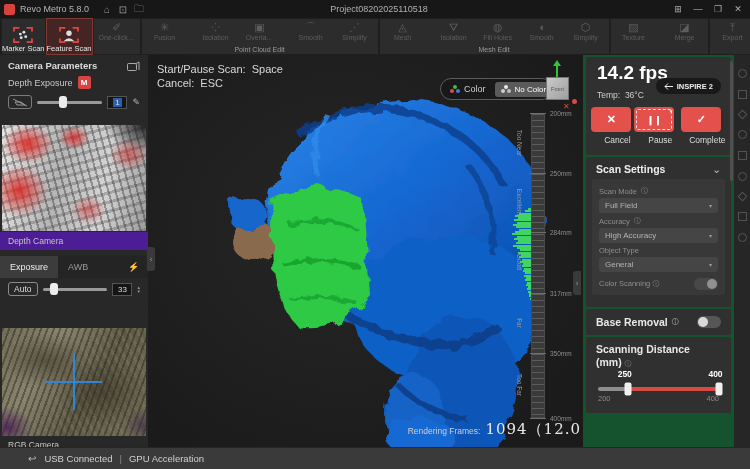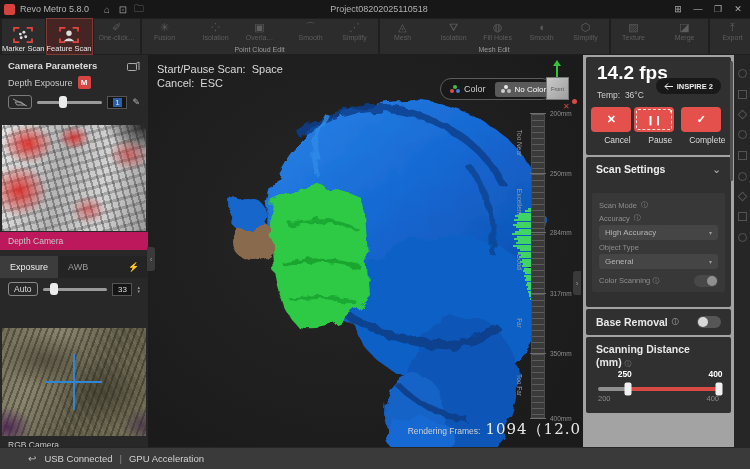--- a/index.html
+++ b/index.html
@@ -62,21 +62,21 @@
     background:
       radial-gradient(ellipse 34px 30px at 4% 92%, rgba(70,30,80,.85), transparent 70%),
       radial-gradient(ellipse 30px 26px at 98% 90%, rgba(60,40,70,.7), transparent 70%),
       radial-gradient(ellipse 60px 40px at 30% 30%, rgba(55,50,36,.6), transparent 70%),
       radial-gradient(ellipse 70px 50px at 70% 60%, rgba(48,44,32,.5), transparent 70%),
       repeating-linear-gradient(110deg, rgba(30,28,18,.4) 0 2px, transparent 2px 6px),
       repeating-linear-gradient(60deg, rgba(130,124,96,.35) 0 3px, transparent 3px 8px),
       linear-gradient(120deg,#6e6a56,#8a8570 30%,#5c5846 60%,#767258);}
   .crossV{position:absolute;left:50%;top:50%;width:2px;height:56px;background:#2f86d6;transform:translate(-50%,-50%);}
   .crossH{position:absolute;left:50%;top:50%;width:56px;height:2px;background:#2f86d6;transform:translate(-50%,-50%);}
-  .lp-label{position:absolute;left:0;width:148px;height:18px;background:#be185d;font-size:8.5px;color:#c6c6c6;display:flex;align-items:center;padding-left:8px;}
+  .lp-label{position:absolute;left:0;width:148px;height:18px;background:#4c1d95;font-size:8.5px;color:#c6c6c6;display:flex;align-items:center;padding-left:8px;}
   .tabsrow{position:absolute;left:0;top:201px;width:148px;height:22px;background:#242424;display:flex;align-items:stretch;font-size:9px;}
   .tab{padding:0 10px;display:flex;align-items:center;color:#9a9a9a;}
   .tab.active{background:#3c3c3c;color:#ececec;}
   .flashico{margin-left:auto;padding-right:8px;display:flex;align-items:center;color:#cfcfcf;font-size:9px;}
   .autorow{position:absolute;left:0;top:227px;width:148px;display:flex;align-items:center;gap:5px;padding:0 8px;}
   .autobtn{border:1px solid #8a8a8a;border-radius:3px;color:#ddd;font-size:8.5px;padding:1px 5px;background:transparent;}
   .collapseL{position:absolute;right:-7px;top:192px;width:8px;height:24px;background:#3a3a3a;border-radius:0 3px 3px 0;color:#999;font-size:8px;display:flex;align-items:center;justify-content:center;z-index:5;}
 
   
   .viewport{position:absolute;left:148px;top:0;width:435px;height:392px;background:radial-gradient(ellipse at 45% 45%, #262626, #1b1b1b 85%);overflow:hidden;}
@@ -101,35 +101,35 @@
   .dticklabel{position:absolute;left:402px;transform:translateY(-50%);font-size:6.5px;color:#8c8c8c;white-space:nowrap;}
   .dzone{position:absolute;left:368px;transform:translateY(-50%);writing-mode:vertical-rl;font-size:6.5px;color:#9a9a9a;white-space:nowrap;}
   .histo{position:absolute;right:52px;top:153px;width:22px;height:92px;display:flex;flex-direction:column;align-items:flex-end;justify-content:space-between;}
   .histo i{display:block;height:2px;background:#3fd463;}
   .collapseR{position:absolute;left:425px;top:216px;width:8px;height:24px;background:#3a3a3a;border-radius:3px 0 0 3px;color:#999;font-size:8px;display:flex;align-items:center;justify-content:center;}
   .framesrow{position:absolute;right:2px;bottom:8px;display:flex;align-items:baseline;gap:5px;white-space:nowrap;}
   .frameslabel{font-size:8.5px;color:#cfcfcf;}
   .framesval{font-family:"DejaVu Serif",serif;font-size:15px;color:#e8e8e8;letter-spacing:1px;}
 
   
-  .rightpanel{position:absolute;left:583px;top:0;width:151px;height:392px;background:#a3a3a3;}
+  .rightpanel{position:absolute;left:583px;top:0;width:151px;height:392px;background:#14532d;}
   .rp-card{background:#303030;margin:2px 3px;border-radius:2px;position:relative;}
   .fpscard{height:98px;}
   .fps{position:absolute;left:11px;top:5px;font-size:19px;font-weight:bold;color:#fff;}
   .temp{position:absolute;left:11px;top:33px;font-size:8.5px;color:#cfcfcf;}
   .inspire{position:absolute;right:10px;top:21px;background:#191919;border-radius:9px;height:16px;display:flex;align-items:center;gap:4px;padding:0 8px;color:#eee;font-size:7.5px;font-weight:bold;}
   .actions{position:absolute;left:0;top:50px;width:100%;display:flex;justify-content:space-around;padding:0 4px;}
   .action{display:flex;flex-direction:column;align-items:center;gap:3px;}
   .abtn{width:40px;height:25px;background:#e4504b;border-radius:4px;color:#fff;display:flex;align-items:center;justify-content:center;font-size:11px;font-weight:bold;}
   .abtn.dashed{outline:1px dashed rgba(255,255,255,.8);outline-offset:-3px;position:relative;}
   .abtn .cornercaret{position:absolute;right:2px;top:1px;font-size:5px;color:#ffd;}
   .albl{font-size:8.5px;color:#ddd;margin-left:12px;}
   .sscard{height:150px;}
   .sshead{display:flex;align-items:center;justify-content:space-between;padding:6px 10px 2px;font-size:10.5px;font-weight:bold;color:#ececec;}
-  .ssinner{background:#383838;margin:16px 6px;border-radius:2px;padding:4px 7px 5px;}
+  .ssinner{background:#383838;margin:2px 6px;border-radius:2px;padding:4px 7px 5px;}
   .flabel{font-size:7.5px;color:#8e8e8e;display:flex;gap:4px;align-items:center;margin:3px 0 2px;}
   .sel{height:15px;background:#454545;border-radius:3px;display:flex;align-items:center;justify-content:space-between;padding:0 6px;font-size:8px;color:#b4b4b4;}
   .sel .caret{font-size:6px;color:#999;}
   .togglerow{display:flex;align-items:center;justify-content:space-between;margin-top:6px;font-size:7.5px;color:#8e8e8e;}
   .toggle{width:24px;height:12px;border-radius:7px;background:#565656;position:relative;}
   .toggle .knob{position:absolute;top:1px;left:1px;width:10px;height:10px;border-radius:50%;background:#d9d9d9;}
   .toggle.on .knob{left:auto;right:1px;}
   .toggle.dim{opacity:.55;}
   .brcard{height:26px;display:flex;align-items:center;justify-content:space-between;padding:0 10px;}
   .brlabel{font-size:10.5px;font-weight:bold;color:#e8e8e8;display:flex;gap:4px;align-items:center;}
@@ -538,20 +538,24 @@
       <div class="rp-card sscard">
         <div class="sshead">
           <span>Scan Settings</span>
           <span style="font-weight:normal;color:#bbb;">⌄</span>
         </div>
         <div class="ssinner">
           <div class="flabel">
               <span>Scan Mode</span>
               <span class="info">ⓘ</span>
             </div>
+          <div class="sel">
+            <span>Full Field</span>
+            <span class="caret">▾</span>
+          </div>
           <div class="flabel">
               <span>Accuracy</span>
               <span class="info">ⓘ</span>
             </div>
           <div class="sel">
             <span>High Accuracy</span>
             <span class="caret">▾</span>
           </div>
           <div class="flabel">
               <span>Object Type</span>

